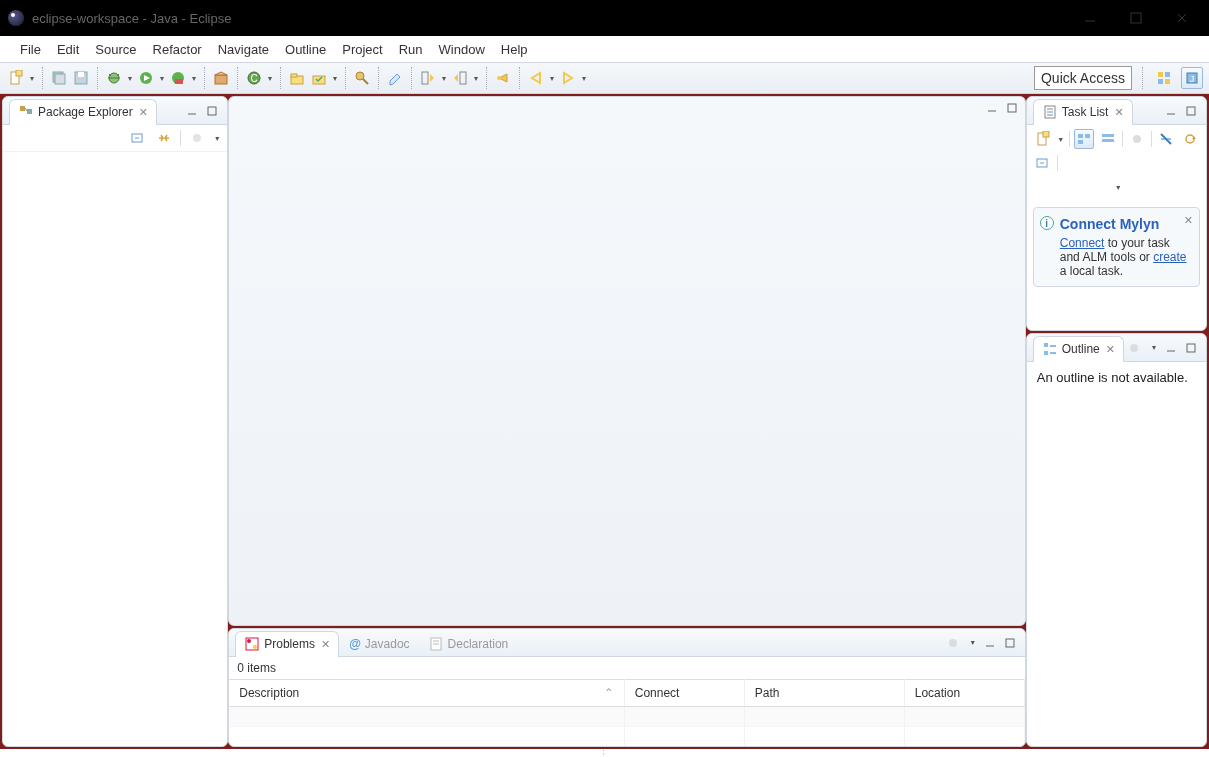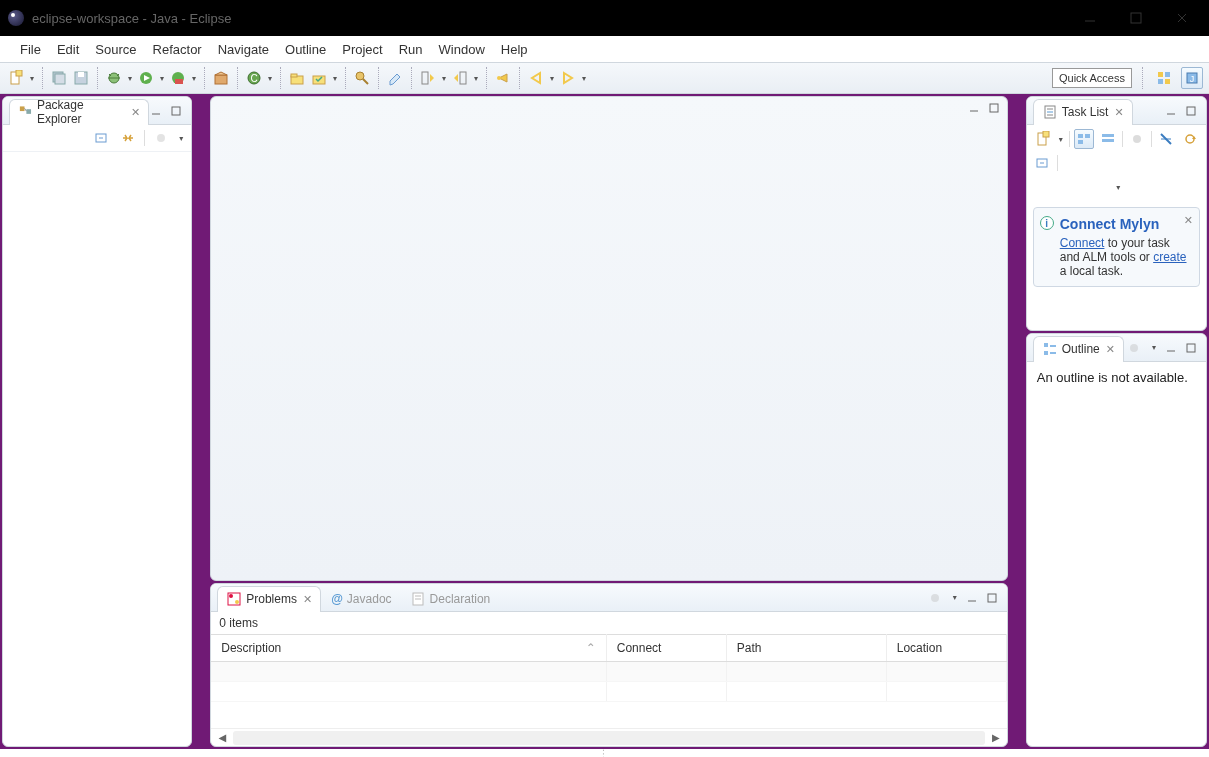--- a/index.html
+++ b/index.html
@@ -48,25 +48,25 @@
   border-bottom: 1px solid #d0d7de;
   display: flex;
   align-items: center;
   padding: 0 6px;
   gap: 2px;
 }
 .tb-sep { width:1px; height:22px; border-left:1px dotted #aab; margin:0 4px;}
 .tb-btn { width: 20px; height: 20px; display:flex; align-items:center; justify-content:center; border-radius:2px;}
 .tb-dd { width:8px; height:20px; display:flex; align-items:center; justify-content:center; color:#555; font-size:8px;}
 .tb-right { margin-left: auto; display:flex; align-items:center; gap:6px;}
-.quick-access { border:1px solid #999; padding:3px 6px; font-size:11px; color:#333; background:#fff;}
+.quick-access { border:1px solid #999; padding:3px 6px; font-size:14px; color:#333; background:#fff;}
 .persp-btn { width:22px; height:22px; display:flex; align-items:center; justify-content:center; border:1px solid transparent; border-radius:2px;}
 .persp-btn.active { border:1px solid #9cb8d4; background:linear-gradient(#f5fbff,#dceaf7);}
 
-.workspace { flex:1; display:flex; padding:2px; gap:18px; background:#701a75; }
+.workspace { flex:1; display:flex; padding:2px; gap:0; background:#7f1d1d; }
 .col-left { width:303px; display:flex; flex-direction:column;}
 .col-mid { flex:1; display:flex; flex-direction:column; gap:2px;}
 .col-right { width:215px; display:flex; flex-direction:column; gap:2px;justify-content:flex-end;}
 
 .view {
   background:#fff;
   border:1px solid #d0d7de;
   border-radius:6px;
   display:flex;
   flex-direction:column;
@@ -378,21 +378,21 @@
             </svg>
           </div>
         <div class="mini-btn">
             <svg width="12" height="12" viewBox="0 0 12 12">
               <rect x="2" y="2" width="8" height="8" fill="none" stroke="#666"></rect>
             </svg>
           </div>
       </div>
     </div>
 
-    <div class="view" style="height:164px;">
+    <div class="view" style="height:119px;">
       <div class="view-header">
         <div class="view-tab">
           <svg class="ico" viewBox="0 0 16 16">
               <rect x="2" y="2" width="12" height="12" fill="#fff" stroke="#d14"></rect>
               <circle cx="5" cy="5" r="2" fill="#d14"></circle>
               <circle cx="11" cy="11" r="2" fill="#f2c94c"></circle>
             </svg>
           <span class="tab-title">Problems</span>
           <span class="close-x">✕</span>
         </div>

